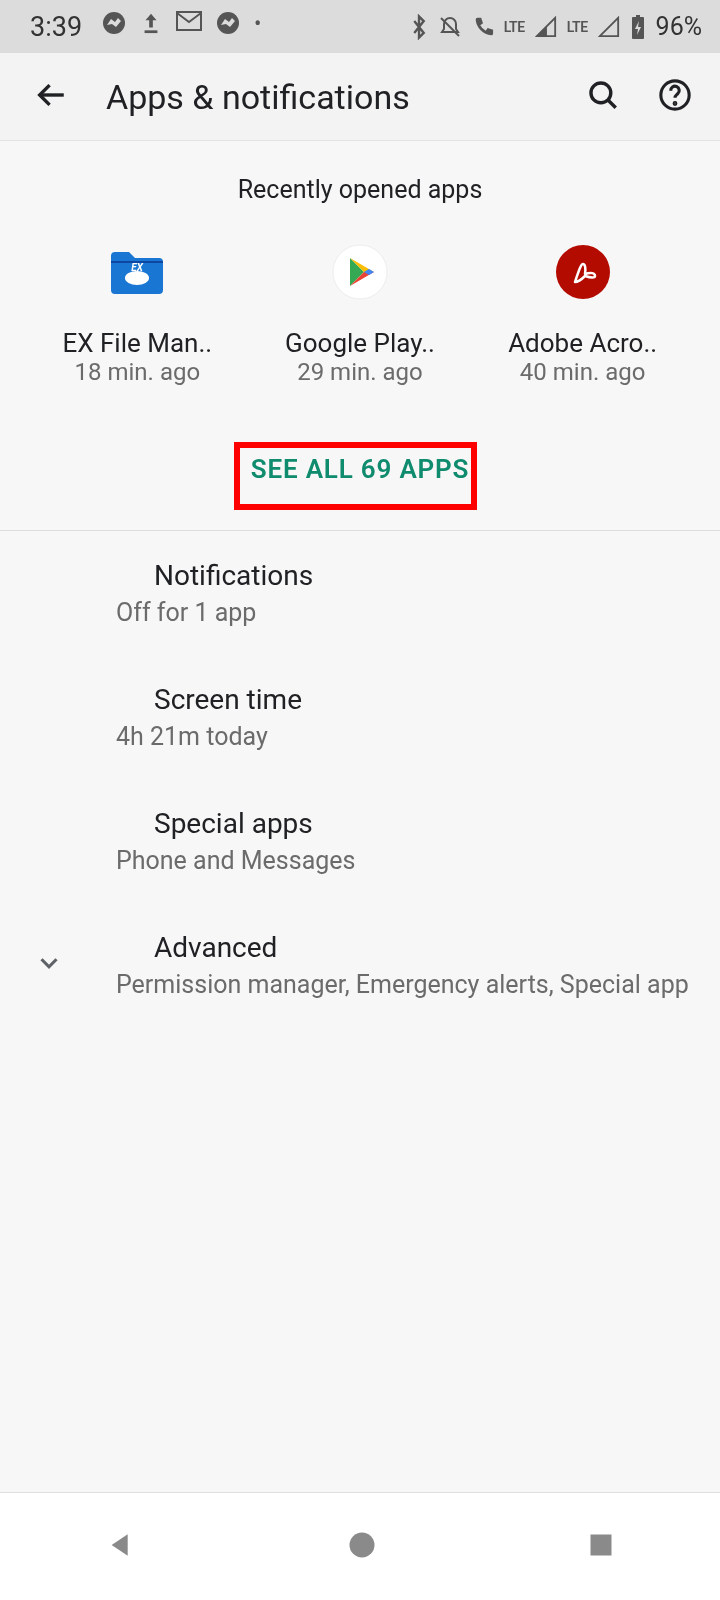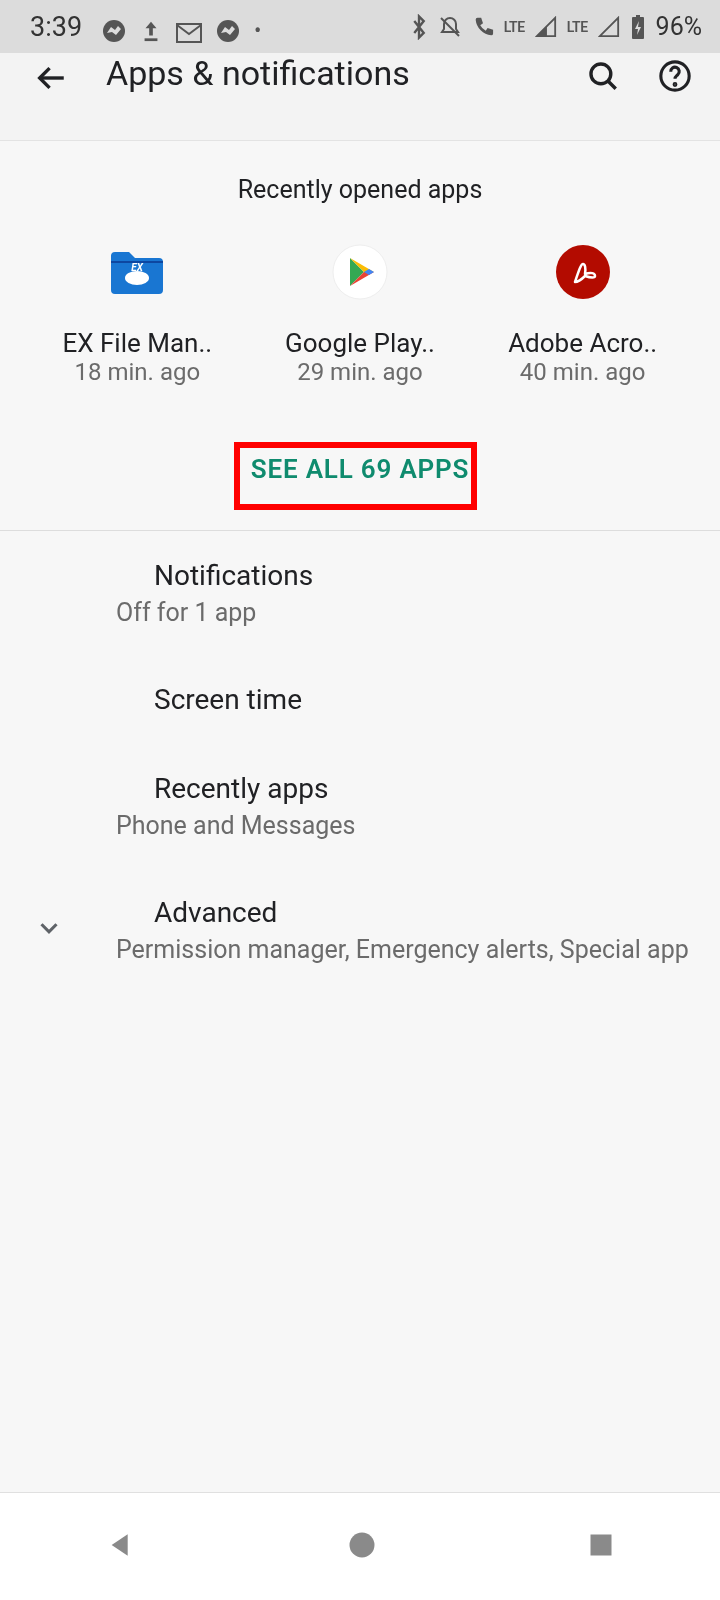--- a/index.html
+++ b/index.html
@@ -11,28 +11,28 @@
     overflow: hidden;
   }
   .status-bar {
     height: 53px;
     background: #dcdcdc;
     display: flex; align-items: center;
     justify-content: space-between;
     padding: 0 18px 0 30px;
     color: #333;
   }
-  .status-left { display: flex; align-items: flex-end; gap: 14px; font-size: 26px; }
+  .status-left { display: flex; align-items: flex-start; gap: 14px; font-size: 26px; }
   .status-clock { font-size: 27px; color: #333; margin-right: 6px; }
   .status-right { display: flex; align-items: center; gap: 10px; font-size: 22px; color: #555; }
   .sb-ic { display: inline-flex; align-items: center; }
   .lte { font-size: 14px; font-weight: 600; letter-spacing: -0.5px; }
   .app-bar {
     height: 88px;
-    display: flex; align-items: flex-start;
+    display: flex; align-items: center;
     padding: 0 22px 0 26px;
     background: #f3f3f3;
     border-bottom: 1px solid #e3e3e3;
   }
   .app-back { padding: 8px; margin-right: 30px; }
   .app-title { font-size: 34px; color: #202124; flex: 1; }
   .app-actions { display: flex; gap: 26px; align-items: center; }
   .app-ic { padding: 6px; }
   .section-header { text-align: center; font-size: 25px; color: #202124; margin: 34px 8px 40px; }
   .recent-apps { display: flex; justify-content: space-around; padding: 0 26px; }
@@ -217,25 +217,26 @@
 
 <div class="list-item">
   <div class="li-content">
     <div class="li-title">Notifications</div>
     <div class="li-sub">Off for 1 app</div>
   </div>
 </div>
 <div class="list-item">
   <div class="li-content">
     <div class="li-title">Screen time</div>
-  </div>
-</div>
-<div class="list-item">
-  <div class="li-content">
-    <div class="li-title">Recently apps</div>
+    <div class="li-sub">4h 21m today</div>
+  </div>
+</div>
+<div class="list-item">
+  <div class="li-content">
+    <div class="li-title">Special apps</div>
     <div class="li-sub">Phone and Messages</div>
   </div>
 </div>
 <div class="list-item">
   <span class="list-chev">
     <svg width="30" height="30" viewBox="0 0 24 24" fill="none" stroke="#5f6368" stroke-width="2.5">
         <polyline points="6 9 12 15 18 9"></polyline>
       </svg>
   </span>
   <div class="li-content">

